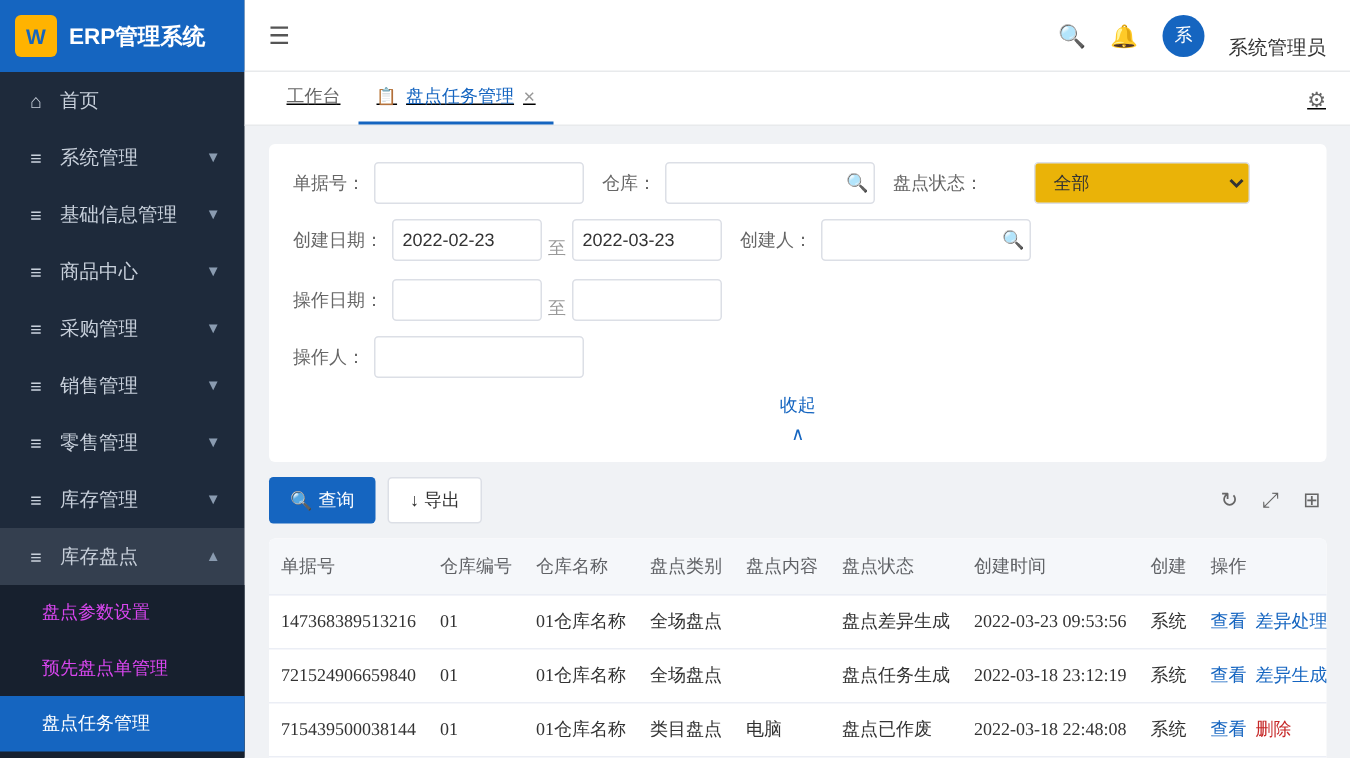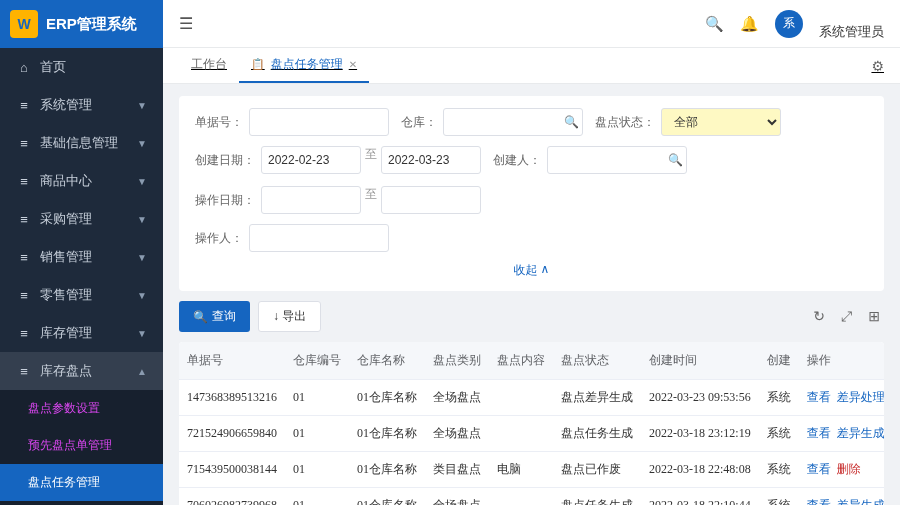--- a/index.html
+++ b/index.html
@@ -40,28 +40,28 @@
 
     
     .content-area { flex: 1; overflow-y: auto; padding: 12px 16px; }
 
     
     .filter-panel { background: #fff; border-radius: 4px; padding: 12px 16px; margin-bottom: 10px; }
     .filter-row { display: flex; align-items: center; gap: 12px; margin-bottom: 10px; flex-wrap: wrap; }
     .filter-item { display: flex; align-items: center; gap: 6px; }
     .filter-label { color: #666; font-size: 12px; white-space: nowrap; }
     .filter-input { height: 28px; border: 1px solid #dcdfe6; border-radius: 3px; padding: 0 8px; font-size: 12px; width: 140px; outline: none; color: #333; }
-    .filter-select { height: 28px; border: 1px solid #dcdfe6; border-radius: 3px; padding: 0 8px; font-size: 12px; width: 120px; outline: none; color: #333; background: #fef9c3; }
-    .date-range { display: flex; align-items: flex-start; gap: 4px; }
+    .filter-select { height: 28px; border: 1px solid #dcdfe6; border-radius: 3px; padding: 0 8px; font-size: 12px; width: 144px; outline: none; color: #333; background: #eab308; margin-left: 28px; }
+    .date-range { display: flex; align-items: flex-end; gap: 4px; }
     .date-input { height: 28px; border: 1px solid #dcdfe6; border-radius: 3px; padding: 0 6px; font-size: 12px; width: 100px; outline: none; color: #333; }
     .date-sep { color: #999; font-size: 12px; }
     .search-input-wrap { position: relative; display: flex; align-items: center; }
     .search-input-wrap .filter-input { padding-right: 24px; }
     .search-btn-small { position: absolute; right: 4px; background: none; border: none; cursor: pointer; color: #666; font-size: 12px; }
-    .collapse-btn { color: #1565c0; font-size: 12px; cursor: pointer; display: flex; gap: 3px; justify-content: center; margin-top: 2px; }
+    .collapse-btn { color: #1565c0; font-size: 12px; cursor: pointer; display: flex; align-items: center; gap: 3px; justify-content: center; margin-top: 2px; flex-direction: column; }
 
     
     .action-bar { display: flex; align-items: center; gap: 8px; margin-bottom: 10px; justify-content: space-between; }
     .action-bar-left { display: flex; gap: 8px; }
     .btn-primary { background: #1565c0; color: #fff; border: none; border-radius: 3px; padding: 6px 14px; font-size: 12px; cursor: pointer; display: flex; align-items: center; gap: 4px; }
     .btn-default { background: #fff; color: #333; border: 1px solid #dcdfe6; border-radius: 3px; padding: 6px 14px; font-size: 12px; cursor: pointer; display: flex; align-items: center; gap: 4px; }
     .action-bar-right { display: flex; gap: 8px; color: #666; font-size: 14px; }
     .action-icon-btn { cursor: pointer; padding: 4px; color: #666; }
 
     

